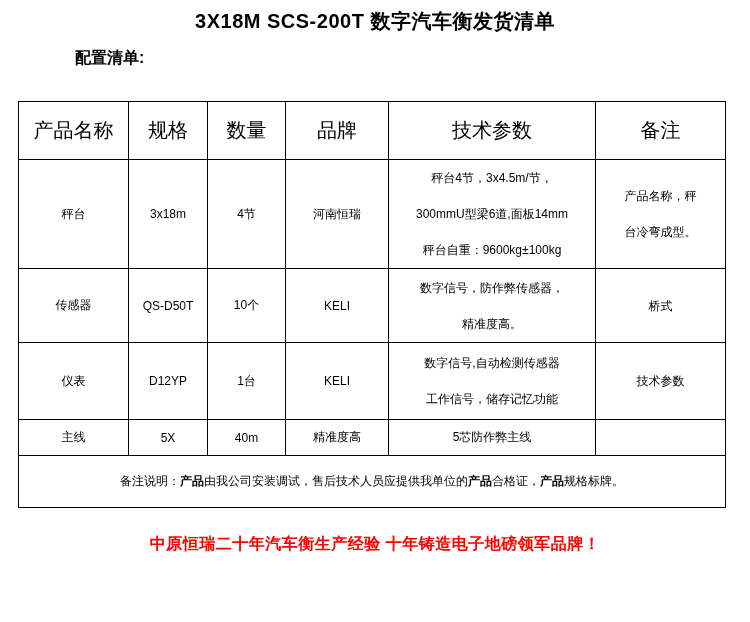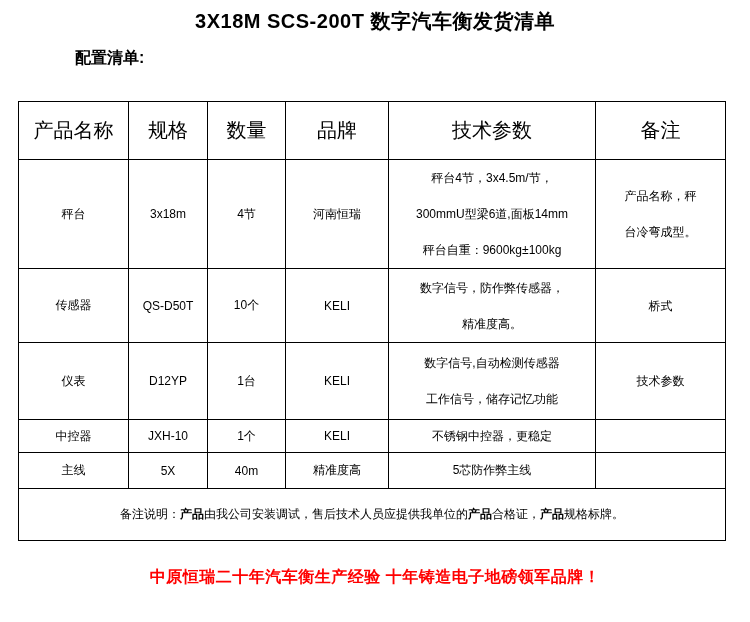--- a/index.html
+++ b/index.html
@@ -142,28 +142,20 @@
         <td>1台</td>
         <td>KELI</td>
         <td>
           <div class="cell-line">数字信号,自动检测传感器</div>
           <div class="cell-line">工作信号，储存记忆功能</div>
         </td>
         <td>
           <div class="cell-line">技术参数</div>
         </td>
       </tr>
-      <tr class="r4">
-        <td>中控器</td>
-        <td>JXH-10</td>
-        <td>1个</td>
-        <td>KELI</td>
-        <td>不锈钢中控器，更稳定</td>
-        <td></td>
-      </tr>
       <tr class="r6">
         <td>主线</td>
         <td>5X</td>
         <td>40m</td>
         <td>精准度高</td>
         <td>5芯防作弊主线</td>
         <td></td>
       </tr>
       <tr class="r-remark">
         <td class="remark-cell" colspan="6">

